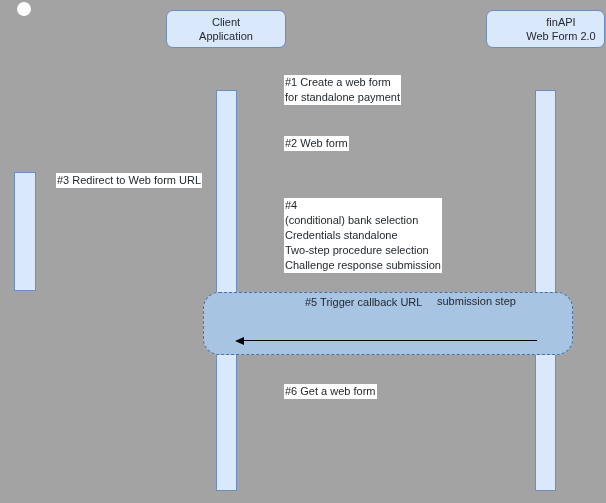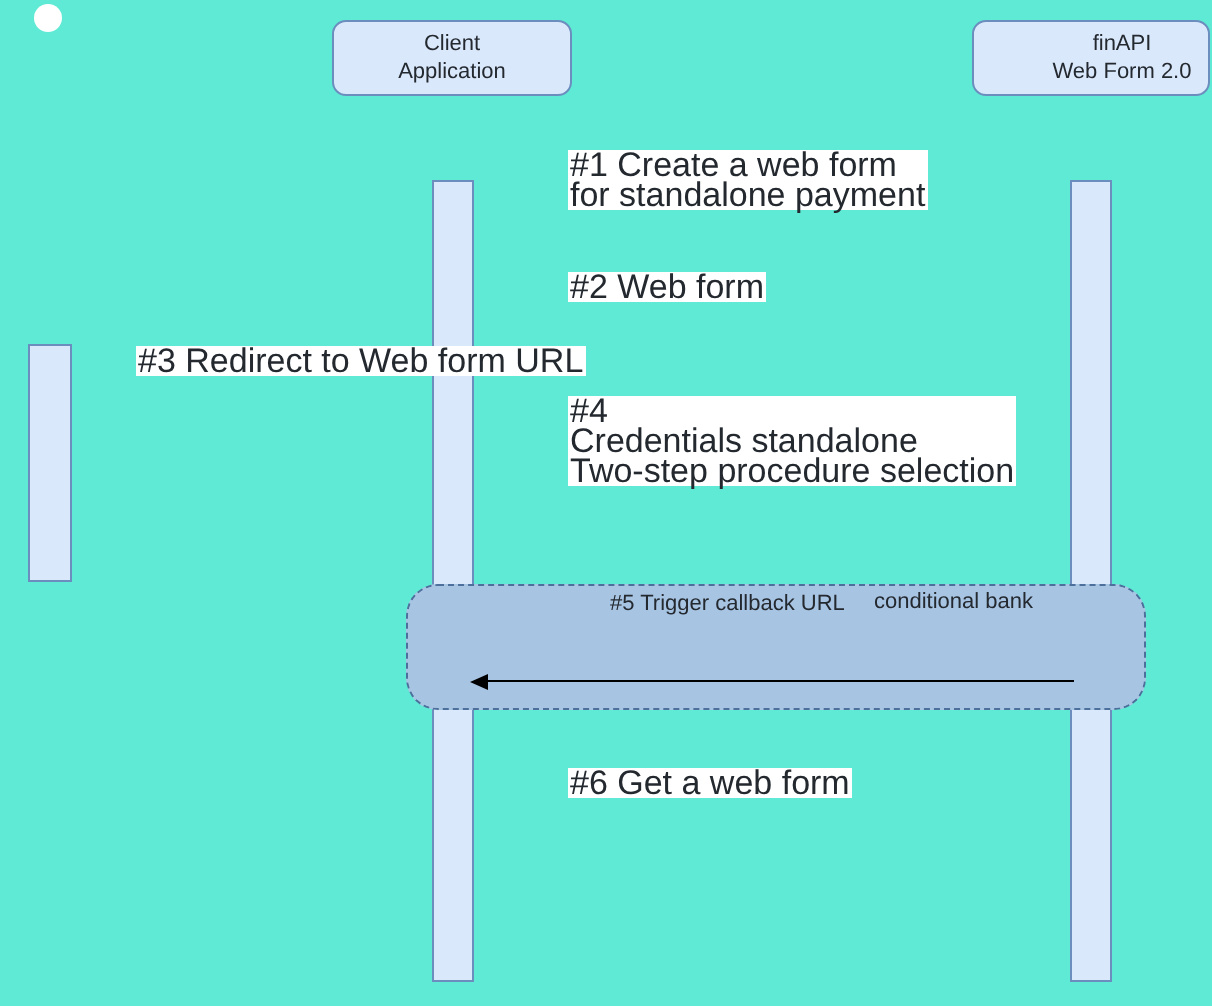--- a/index.html
+++ b/index.html
@@ -1,18 +1,18 @@
 <!DOCTYPE html>
 <html><head>
 <meta charset="utf-8">
 <style>
   html,body{margin:0;padding:0;background:#000;}
   body{width:606px;height:503px;overflow:hidden;
        font-family:"Liberation Sans", sans-serif;}
-  #canvas{position:relative;width:606px;height:503px;background:#5eead4;}
+  #canvas{position:relative;width:606px;height:503px;background:#a3a3a3;}
 
   
   .actor-circle{position:absolute;border-radius:50%;background:#ffffff;}
 
   
   .lifeline-box{
     position:absolute;
     background:#dae8fc;
     border:1px solid #6c8ebf;
     border-radius:7px;
@@ -58,21 +58,21 @@
     line-height:14px;
     white-space:nowrap;
   }
   .cond-msg span{display:block;}
 
   
   .msg-label{
     position:absolute;
     background:#ffffff;
     color:#23292f;
-    font-size:17px;
+    font-size:11px;
     line-height:15px;
     white-space:nowrap;
     padding:0 1px;
   }
   .msg-label span{display:block;}
 
   
   .arrow-line{position:absolute;background:#000000;height:1px;}
   .arrow-head{
     position:absolute;
@@ -100,45 +100,47 @@
   </div>
 
   <div class="activation" style="left:14px;top:172px;width:22px;height:119px;"></div>
 
   <div class="activation" style="left:216px;top:90px;width:21px;height:401px;"></div>
 
   <div class="activation" style="left:535px;top:90px;width:21px;height:401px;"></div>
 
   <div class="cond-band" style="left:203px;top:292px;width:370px;height:63px;"></div>
 
-  <div class="cond-title" style="left:437px;top:294px;">conditional bank</div>
+  <div class="cond-title" style="left:437px;top:294px;">submission step</div>
 
   <div class="cond-msg" style="left:285px;top:295px;margin-left:20px;">
     <span>#5 Trigger callback URL</span>
   </div>
 
   <div class="arrow-line" style="left:243px;top:340px;width:294px;"></div>
   <div class="arrow-head" style="left:235px;top:337px;"></div>
 
   <div class="msg-label" style="left:284px;top:75px;">
     <span>#1 Create a web form</span>
     <span>for standalone payment</span>
   </div>
 
   <div class="msg-label" style="left:284px;top:136px;">
     <span>#2 Web form</span>
   </div>
 
-  <div class="msg-label" style="left:68px;top:173px;">
+  <div class="msg-label" style="left:56px;top:173px;">
     <span>#3 Redirect to Web form URL</span>
   </div>
 
   <div class="msg-label" style="left:284px;top:198px;">
     <span>#4</span>
+    <span>(conditional) bank selection</span>
     <span>Credentials standalone</span>
     <span>Two-step procedure selection</span>
+    <span>Challenge response submission</span>
   </div>
 
   <div class="msg-label" style="left:284px;top:384px;">
     <span>#6 Get a web form</span>
   </div>
 
 </div>
 
 </body></html>

